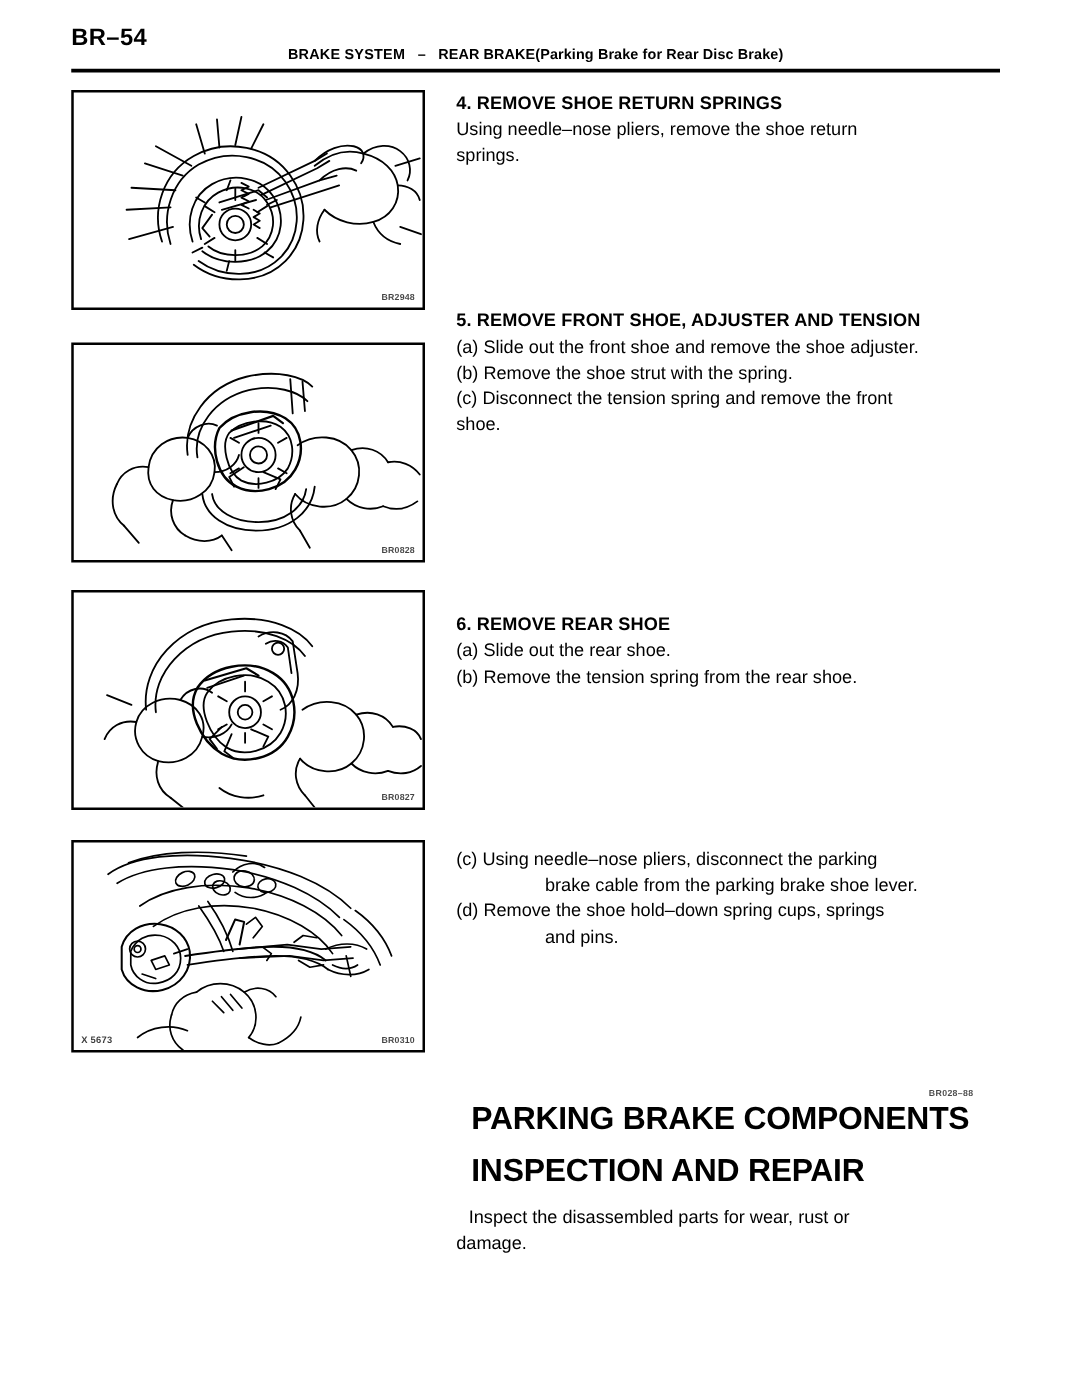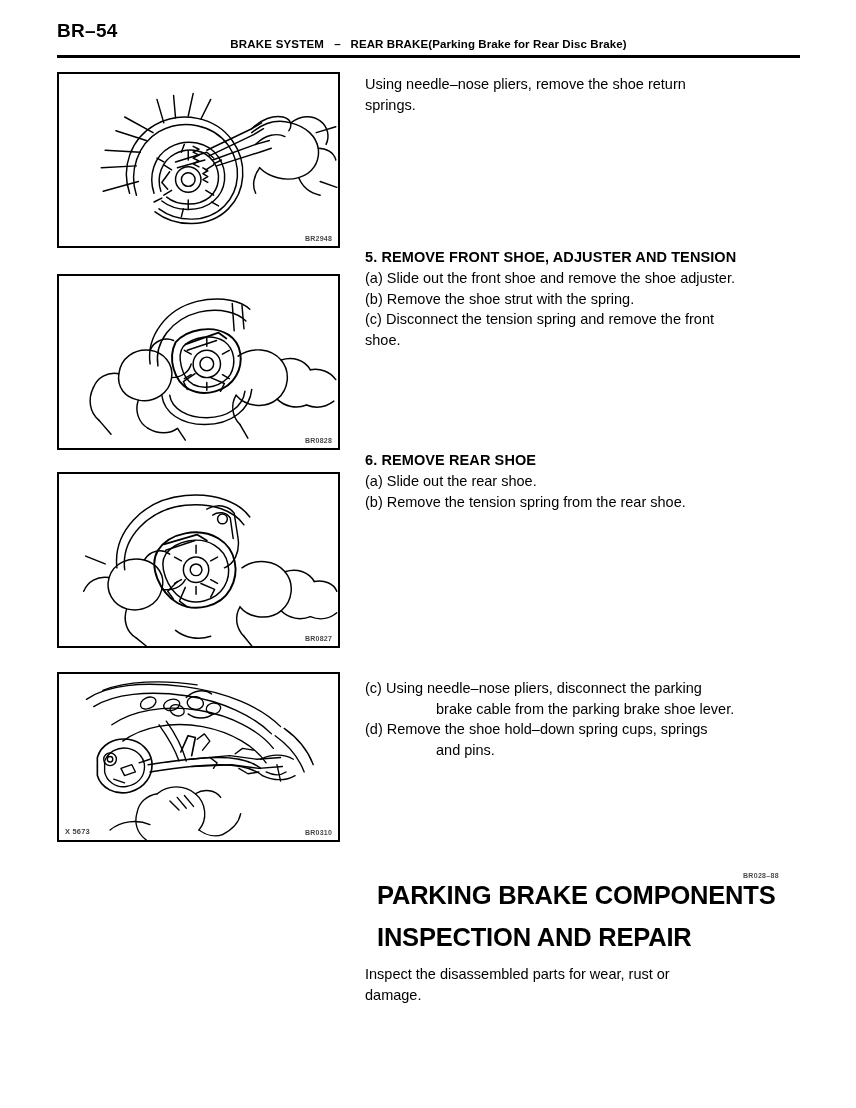--- a/index.html
+++ b/index.html
@@ -126,21 +126,21 @@
     text-indent: -27px;
   }
   .item-line .hang {
     display: block;
     padding-left: 44px;
     text-indent: 0;
   }
 
   #text-step-4 { top: 74px; }
   #text-step-5 { top: 248px; }
-  #text-step-6 { top: 451px; }
+  #text-step-6 { top: 491px; }
   #text-step-6-cont { top: 678px; }
 
   
   #section-block {
     position: absolute;
     left: 365px;
     top: 868px;
     width: 430px;
   }
   .section-title {
@@ -153,21 +153,21 @@
   #section-subheading {
     font-size: 14.5px;
     font-weight: bold;
     line-height: 1.35;
     margin: 6px 0 0 0;
     letter-spacing: 0.1px;
   }
   #section-body {
     font-size: 14.5px;
     line-height: 1.42;
-    margin: 1px 0 0 0;
+    margin: 1px 0 0 10px;
   }
   #section-code {
     position: absolute;
     left: 743px;
     top: 872px;
     font-size: 7px;
     font-weight: bold;
     letter-spacing: 0.3px;
     color: #1a1a1a;
     opacity: 0.8;
@@ -378,20 +378,21 @@
 
       <path d="M236 60 C250 70 262 84 268 100"></path>
       <path d="M226 68 C240 78 252 92 258 108"></path>
     </g>
   </svg>
   <div class="fig-code-left">X 5673</div>
   <div class="fig-code">BR0310</div>
 </div>
 
 <div class="text-block" id="text-step-4">
+  <p class="step-heading">4. REMOVE SHOE RETURN SPRINGS</p>
   <p class="body-line">Using needle–nose pliers, remove the shoe return</p>
   <p class="body-line">springs.</p>
 </div>
 
 <div class="text-block" id="text-step-5">
   <p class="step-heading">
     <span>5. REMOVE FRONT SHOE, ADJUSTER AND TENSION</span>
   </p>
   <p class="item-line">(a) Slide out the front shoe and remove the shoe adjuster.</p>
   <p class="item-line">(b) Remove the shoe strut with the spring.</p>

